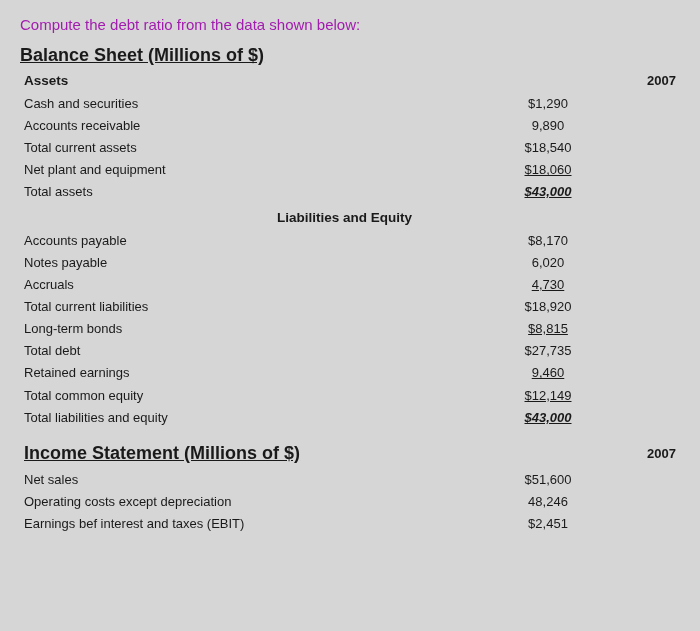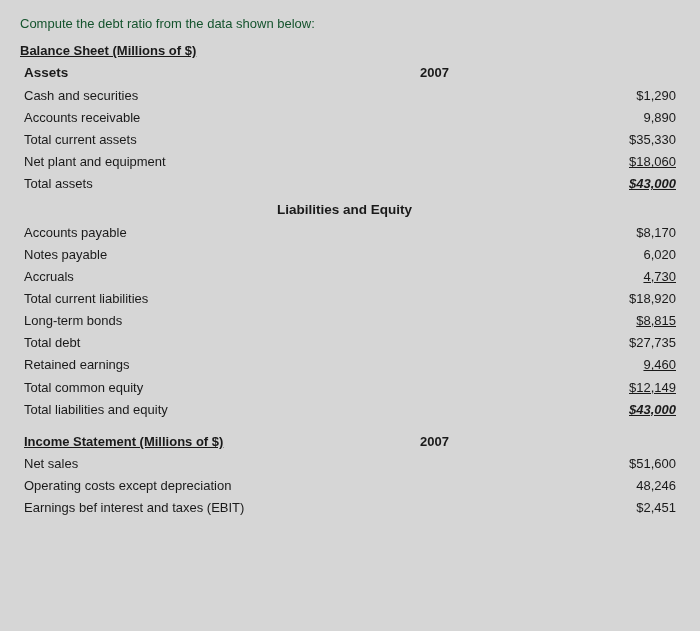--- a/index.html
+++ b/index.html
@@ -19,30 +19,30 @@
       align-items: flex-start;
       justify-content: flex-start;
       padding: 16px 20px;
     }
 
     .content {
       width: 100%;
     }
 
     .intro {
-      font-size: 13px;
+      font-size: 15px;
       margin-bottom: 12px;
-      color: #14532d;
+      color: #a21caf;
     }
 
     .section-title {
       font-weight: bold;
       text-decoration: underline;
       margin-bottom: 4px;
-      font-size: 13px;
+      font-size: 18px;
     }
 
     .subsection-title {
       font-weight: bold;
       margin-top: 4px;
       margin-bottom: 2px;
       font-size: 13.5px;
     }
 
     .table {
@@ -56,26 +56,26 @@
       font-size: 13px;
       line-height: 1.55;
     }
 
     .label-col {
       width: 60%;
     }
 
     .value-col {
       width: 40%;
+      text-align: center;
+      padding-right: 60px;
+    }
+
+    .year-header {
       text-align: right;
-      padding-right: 60px;
-    }
-
-    .year-header {
-      text-align: left;
       padding-right: 60px;
       font-weight: bold;
       font-size: 13px;
     }
 
     .underline-val {
       text-decoration: underline;
     }
 
     .bold-val {
@@ -111,21 +111,21 @@
     </tr>
 
     <tr>
       <td class="label-col">Accounts receivable</td>
       <td class="value-col">9,890</td>
     </tr>
 
 
     <tr>
       <td class="label-col">Total current assets</td>
-      <td class="value-col">$35,330</td>
+      <td class="value-col">$18,540</td>
     </tr>
 
     <tr>
       <td class="label-col">Net plant and equipment</td>
       <td class="value-col underline-val">$18,060</td>
     </tr>
 
     <tr>
       <td class="label-col">Total assets</td>
       <td class="value-col underline-val bold-val">$43,000</td>

